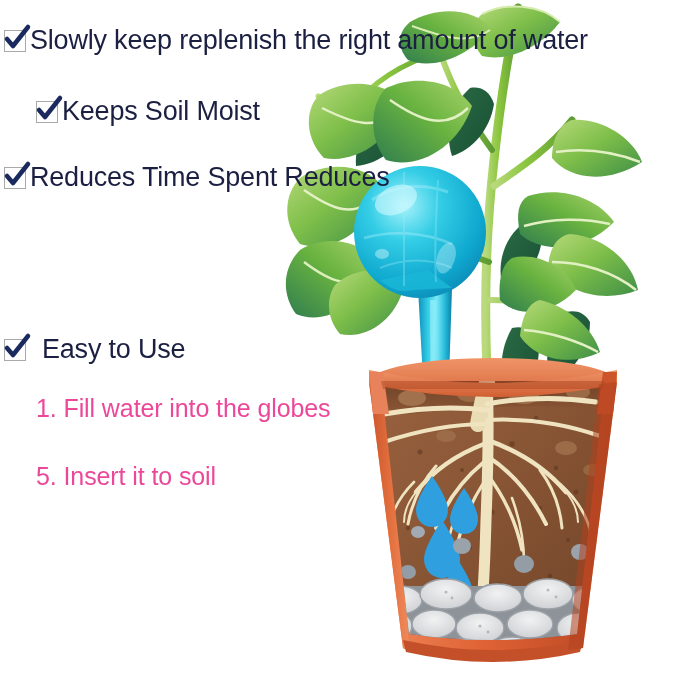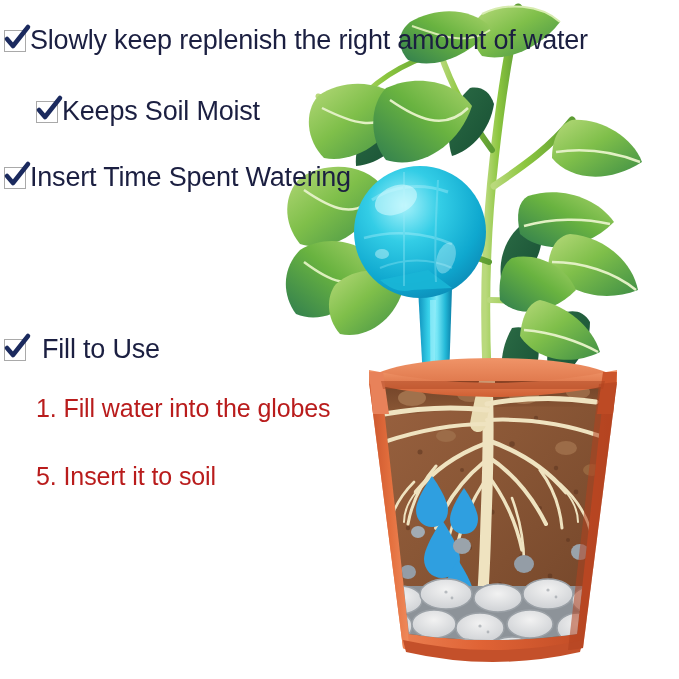--- a/index.html
+++ b/index.html
@@ -63,21 +63,21 @@
     color: #1b1f41;
     letter-spacing: -0.2px;
   }
   .feature-row.r3 .feature-label { margin-left: 12px; }
 
   .step-row {
     position: absolute;
     white-space: nowrap;
     font-size: 25px;
     line-height: 1;
-    color: #b91c1c;
+    color: #ec4899;
     letter-spacing: -0.1px;
   }
   .step-row.s0 { left: 36px; top: 396px; }
   .step-row.s1 { left: 36px; top: 464px; }
 </style>
 </head>
 <body>
 
 <div id="page">
 
@@ -363,28 +363,28 @@
       </span>
       <span class="feature-label">Keeps Soil Moist</span>
     </div>
 
     <div class="feature-row r2">
       <span class="cbox">
         <svg viewBox="0 0 28 28" aria-hidden="true">
           <path d="M4 15 L10 22 L25 3" fill="none" stroke="#1b2a5e" stroke-width="4.5" stroke-linecap="round" stroke-linejoin="round"></path>
         </svg>
       </span>
-      <span class="feature-label">Insert Time Spent Watering</span>
+      <span class="feature-label">Reduces Time Spent Reduces</span>
     </div>
 
     <div class="feature-row r3">
       <span class="cbox">
         <svg viewBox="0 0 28 28" aria-hidden="true">
           <path d="M4 15 L10 22 L25 3" fill="none" stroke="#1b2a5e" stroke-width="4.5" stroke-linecap="round" stroke-linejoin="round"></path>
         </svg>
       </span>
-      <span class="feature-label">Fill to Use</span>
+      <span class="feature-label">Easy to Use</span>
     </div>
 
     <div class="step-row s0">1. Fill water into the globes</div>
     <div class="step-row s1">5. Insert it to soil</div>
   </div>
 </div>
 
 </body></html>

